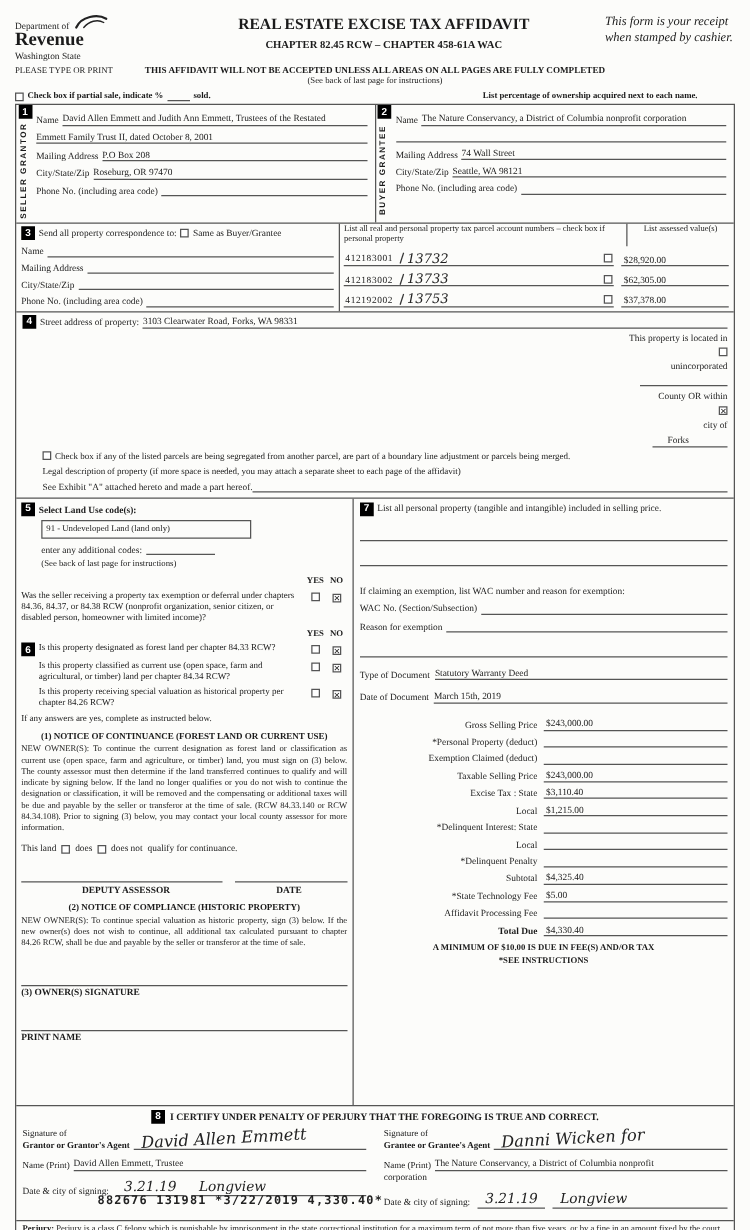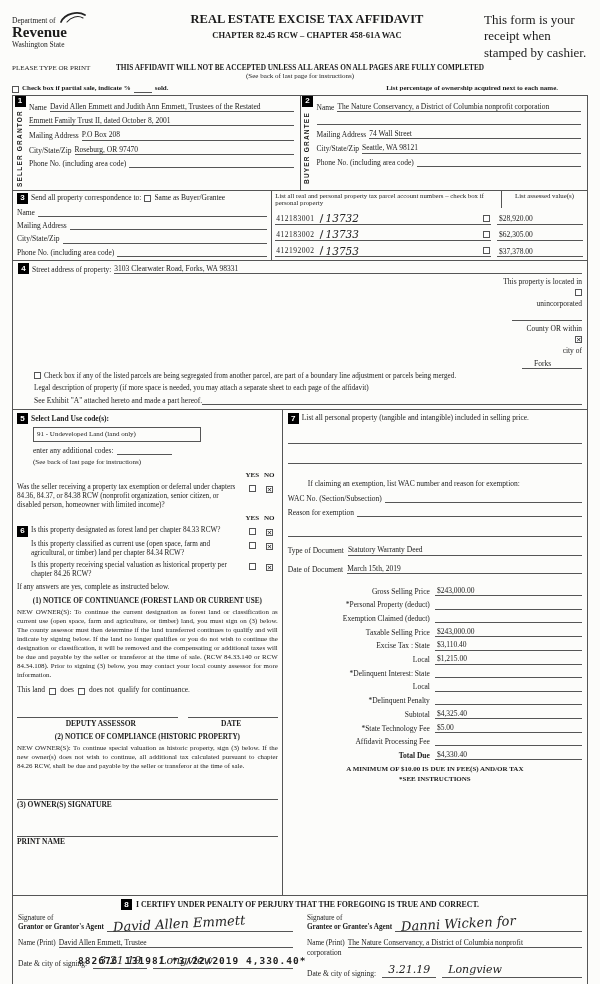--- a/index.html
+++ b/index.html
@@ -16,21 +16,21 @@
 
 .hdr{display:flex;align-items:flex-start;}
 .logo{width:118px;padding-top:2px;}
 .logo-top{display:flex;align-items:flex-end;gap:3px;}
 .dept1{font-size:7.5px;}
 .dept2{font-size:15px;font-weight:bold;line-height:1;}
 .dept3{font-size:7.5px;}
 .titleblock{flex:1;text-align:center;padding-top:4px;}
 .title{font-size:12.5px;font-weight:bold;}
 .chapter{font-size:8.5px;font-weight:bold;margin-top:2px;}
-.receipt{width:104px;font-size:13px;padding-top:4px;}
+.receipt{width:104px;font-size:10px;padding-top:4px;font-style:italic;}
 .warnrow{position:relative;text-align:center;margin-top:2px;}
 .please{position:absolute;left:0;top:1px;font-size:7px;}
 .warn{font-size:7.3px;}
 .seeback{font-size:7px;}
 .partialrow{display:flex;align-items:flex-end;gap:3px;font-size:7px;margin:3px 0 2px;}
 .ownership{margin-left:auto;margin-right:30px;}
 
 .formbox{border:1px solid #555;}
 .parties{display:flex;min-height:94px;}
 .party{flex:1;display:flex;}
@@ -85,21 +85,21 @@
 .dep1{flex:1.8;}
 .dep2{flex:1;}
 .deplbls{display:flex;margin-top:1px;}
 .deplbls span:first-child{flex:1.8;text-align:center;}
 .deplbls span:last-child{flex:1;text-align:center;}
 .ownsigline{display:block;margin-top:20px;}
 .ownsigline.second{margin-top:18px;}
 
 .s7head{display:flex;gap:3px;align-items:flex-start;}
 .blankline{display:block;margin-top:11px;}
-.exemptintro{margin-top:15px;margin-left:20px;}
+.exemptintro{margin-top:15px;}
 .wacline{display:flex;align-items:flex-end;gap:3px;margin-top:5px;}
 .typerow{display:flex;align-items:flex-end;gap:4px;margin-top:8px;}
 .fees{margin-top:8px;}
 .feerow{display:flex;align-items:flex-end;margin-top:3.5px;}
 .feelbl{width:50%;text-align:right;padding-right:5px;}
 .feeval{flex:1;border-bottom:1px solid #555;min-height:10px;padding:0 2px;}
 .minnote{text-align:center;margin-top:5px;font-size:7px;}
 .minnote+.minnote{margin-top:1px;}
 
 .sec8{border-top:1px solid #555;padding:3px 5px 4px;min-height:92px;}

